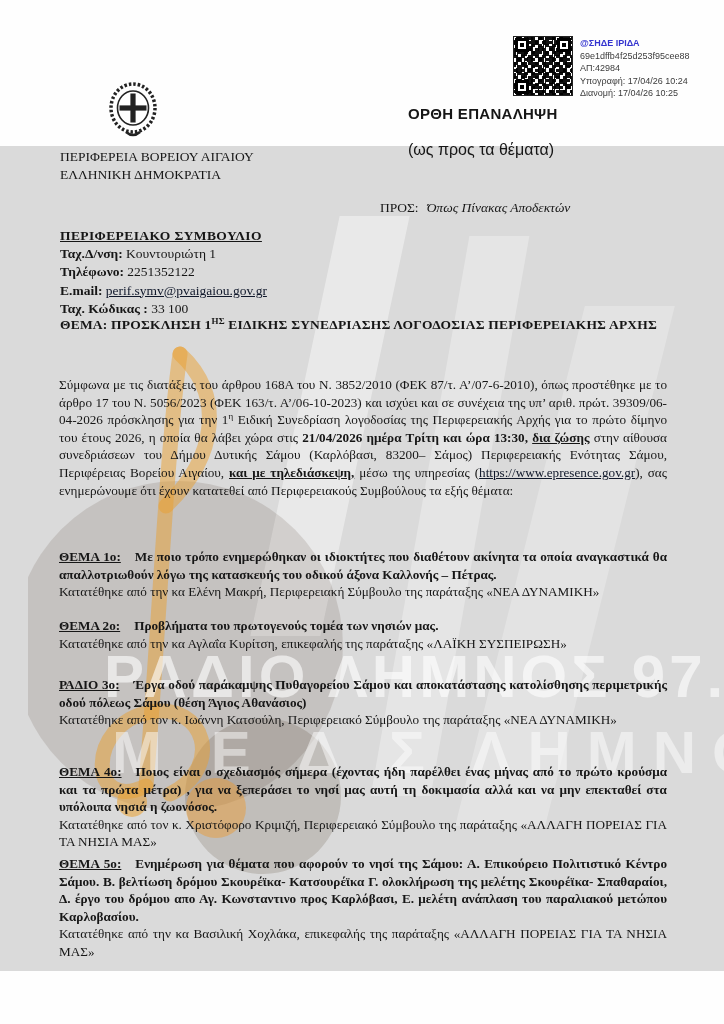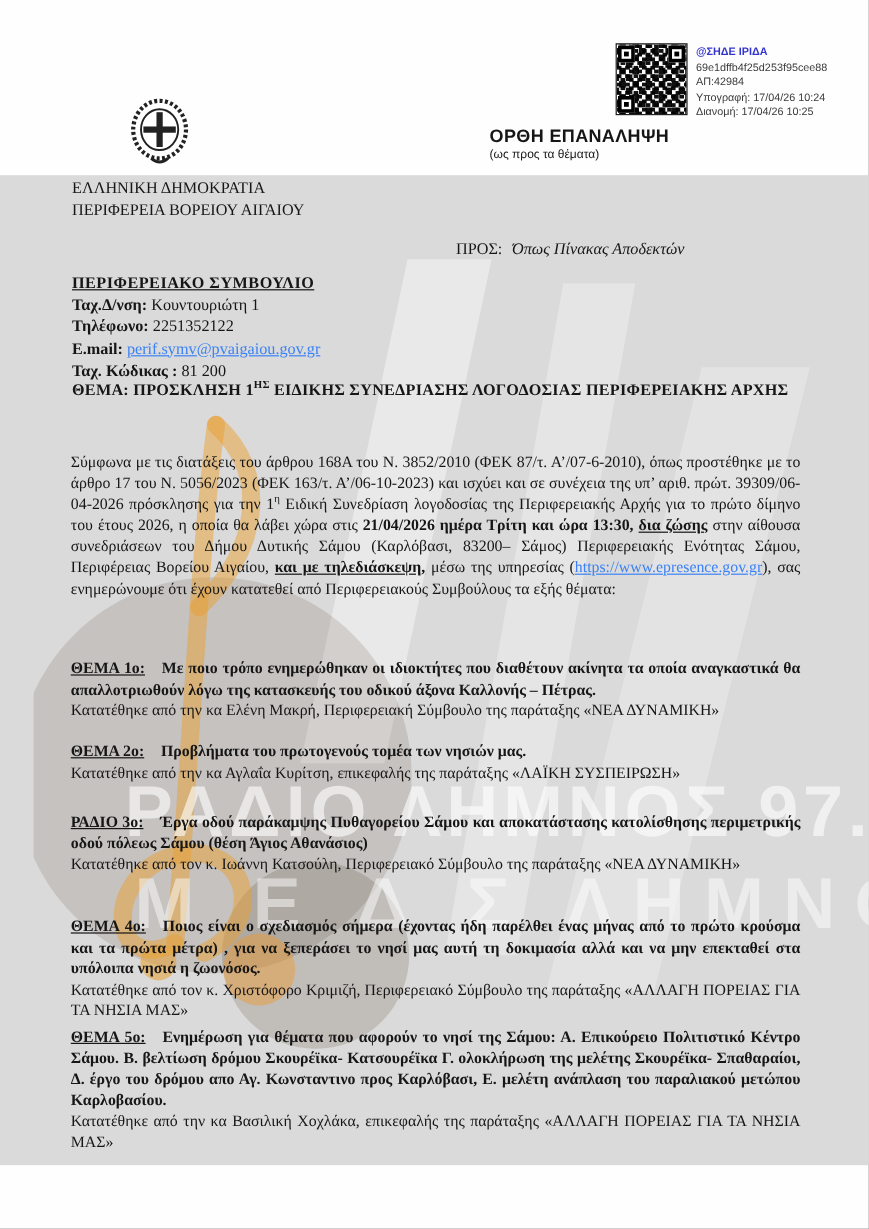--- a/index.html
+++ b/index.html
@@ -27,27 +27,27 @@
   .finder{position:absolute;width:14px;height:14px;border:3px solid #000;background:#fff;box-sizing:border-box;}
   .finder::after{content:"";position:absolute;left:2px;top:2px;width:4px;height:4px;background:#000;}
   .finder.tl{left:1px;top:1px;} .finder.tr{right:1px;top:1px;} .finder.bl{left:1px;bottom:1px;}
   #stamp-lines{font-family:"Liberation Sans", sans-serif;font-size:9px;line-height:12.5px;color:#3b3b3b;padding-top:1px;}
   #stamp-lines .handle{color:#3434cf;font-weight:bold;}
   
   #emblem{left:106px;top:80px;}
   
   #correction{left:408px;top:105px;font-family:"Liberation Sans", sans-serif;}
   #correction .t1{font-size:15px;font-weight:bold;letter-spacing:.3px;}
-  #correction .t2{font-size:10px;margin-top:2px;}
+  #correction .t2{font-size:16px;margin-top:19px;}
   
   #letterhead{left:60px;top:148px;font-size:13.5px;line-height:17.5px;width:340px;}
   #letterhead .org3{font-weight:bold;text-decoration:underline;letter-spacing:.4px;margin-top:44px;}
   .fieldrow{line-height:18.5px;}
   .fieldrow .lbl{font-weight:bold;margin-top:44px;}
-  a.doclink{color:#3b82f6;text-decoration:underline;cursor:pointer;}
+  a.doclink{color:#0f172a;text-decoration:underline;cursor:pointer;}
   
   #recipient{left:380px;top:200px;font-size:13.5px;}
   #recipient .val{font-style:italic;margin-left:8px;}
   
   #subject{left:60px;top:316px;width:612px;font-weight:bold;font-size:13.5px;line-height:18px;
            padding-left:44px;text-indent:-44px;letter-spacing:.2px;}
   sup{font-size:9px;vertical-align:super;line-height:0;text-align:center;}
   
   #intro{left:59px;top:376px;width:608px;font-size:13.2px;line-height:17.6px;text-align:justify;}
   .seg-b{font-weight:bold;}
@@ -105,38 +105,38 @@
     <rect x="13.5" y="25.4" width="27" height="5.2" fill="#222"></rect>
     <path d="M 20 52 Q 27 58 34 52" fill="none" stroke="#222" stroke-width="2.5"></path>
   </svg>
 
   <div class="layer" id="correction">
     <div class="t1">ΟΡΘΗ ΕΠΑΝΑΛΗΨΗ</div>
     <div class="t2">(ως προς τα θέματα)</div>
   </div>
 
   <div class="layer" id="letterhead">
+    <div>ΠΕΡΙΦΕΡΕΙΑ ΒΟΡΕΙΟΥ ΑΙΓΑΙΟΥ</div>
     <div>ΕΛΛΗΝΙΚΗ ΔΗΜΟΚΡΑΤΙΑ</div>
-    <div>ΠΕΡΙΦΕΡΕΙΑ ΒΟΡΕΙΟΥ ΑΙΓΑΙΟΥ</div>
     <div class="org3">ΠΕΡΙΦΕΡΕΙΑΚΟ ΣΥΜΒΟΥΛΙΟ</div>
     <div class="fieldrow">
       <span class="lbl">Ταχ.Δ/νση:</span>
       <span>Κουντουριώτη 1</span>
     </div>
     <div class="fieldrow">
       <span class="lbl">Τηλέφωνο:</span>
       <span>2251352122</span>
     </div>
     <div class="fieldrow">
       <span class="lbl">E.mail:</span>
       <a class="doclink">perif.symv@pvaigaiou.gov.gr</a>
     </div>
     <div class="fieldrow">
       <span class="lbl">Ταχ. Κώδικας :</span>
-      <span>81 200</span>
+      <span>33 100</span>
     </div>
   </div>
 
   <div class="layer" id="recipient">
     <span>ΠΡΟΣ:</span><span class="val">Όπως Πίνακας Αποδεκτών</span>
   </div>
 
   <div class="layer" id="subject">
     <span>ΘΕΜΑ:</span>
     <span><span>ΠΡΟΣΚΛΗΣΗ 1</span><sup>ΗΣ</sup><span> ΕΙΔΙΚΗΣ ΣΥΝΕΔΡΙΑΣΗΣ ΛΟΓΟΔΟΣΙΑΣ ΠΕΡΙΦΕΡΕΙΑΚΗΣ ΑΡΧΗΣ</span></span>

